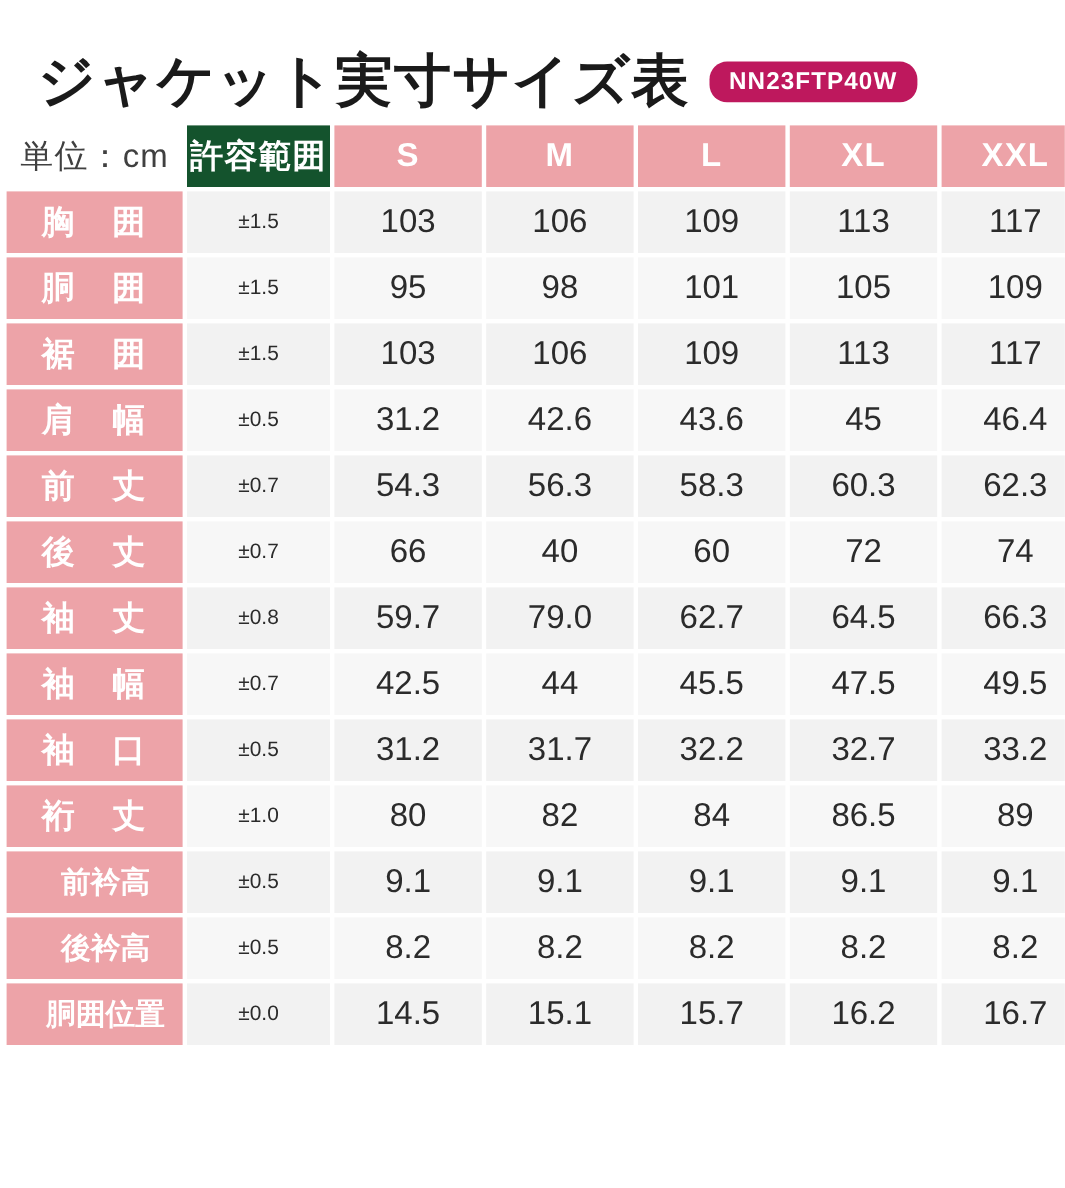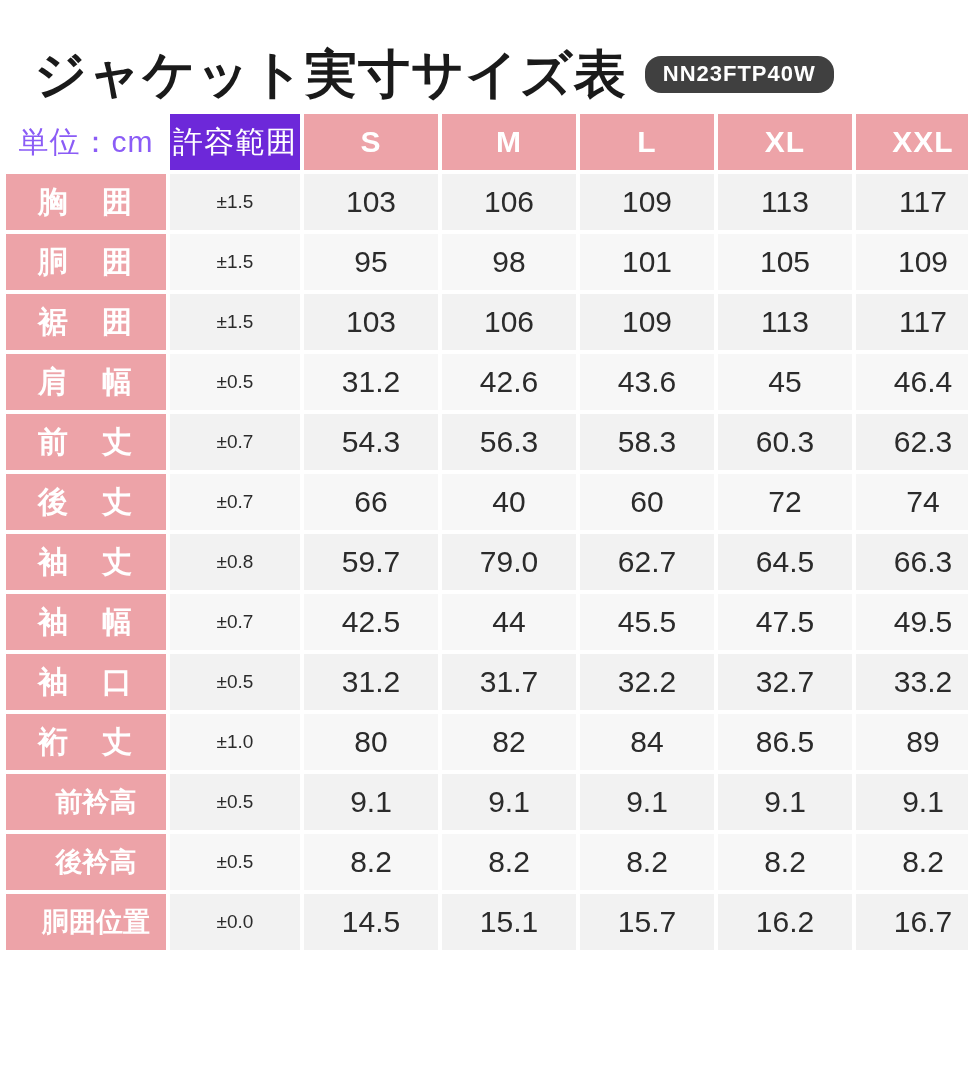--- a/index.html
+++ b/index.html
@@ -29,21 +29,21 @@
   .title {
     font-size: 52px;
     font-weight: bold;
     letter-spacing: 1px;
     color: #1a1a1a;
     line-height: 1;
     white-space: nowrap;
   }
   .model-badge {
     margin-left: 18px;
-    background: #404040;
+    background: #be185d;
     color: #ffffff;
     font-size: 22px;
     font-weight: bold;
     letter-spacing: 1px;
     border-radius: 16px;
     padding: 7px 18px 8px 18px;
     line-height: 1;
     white-space: nowrap;
     font-family: "Liberation Sans", sans-serif;
   }
@@ -62,31 +62,31 @@
     height: 56px;
     padding: 0;
   }
   
   col.c-unit { width: 160px; }
   col.c-tol  { width: 130px; }
   col.c-size { width: 134px; }
 
   .unit-cell {
     background: #ffffff;
-    color: #8b5cf6;
+    color: #404040;
     font-size: 25px;
     text-align: center;
     font-weight: normal;
     letter-spacing: 1px;
   }
   .hdr-tol {
-    background: #6d28d9;
+    background: #14532d;
     color: #ffffff;
     font-size: 25px;
-    font-weight: normal;
+    font-weight: bold;
     letter-spacing: 1px;
   }
   .hdr-size {
     background: #eda3a8;
     color: #ffffff;
     font-size: 38px;
     font-weight: bold;
     letter-spacing: 1px;
   }
   .hdr-row th { height: 66px; }

